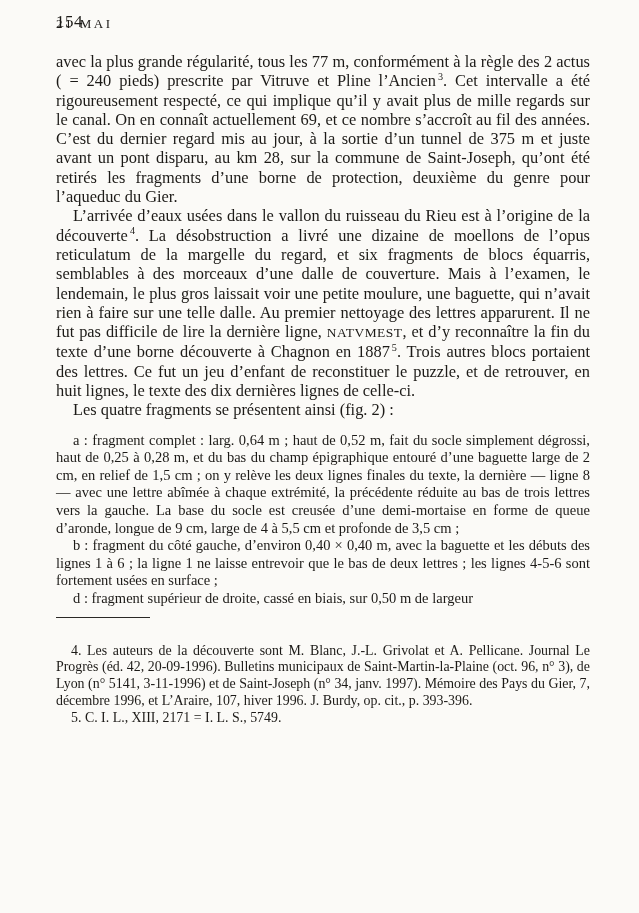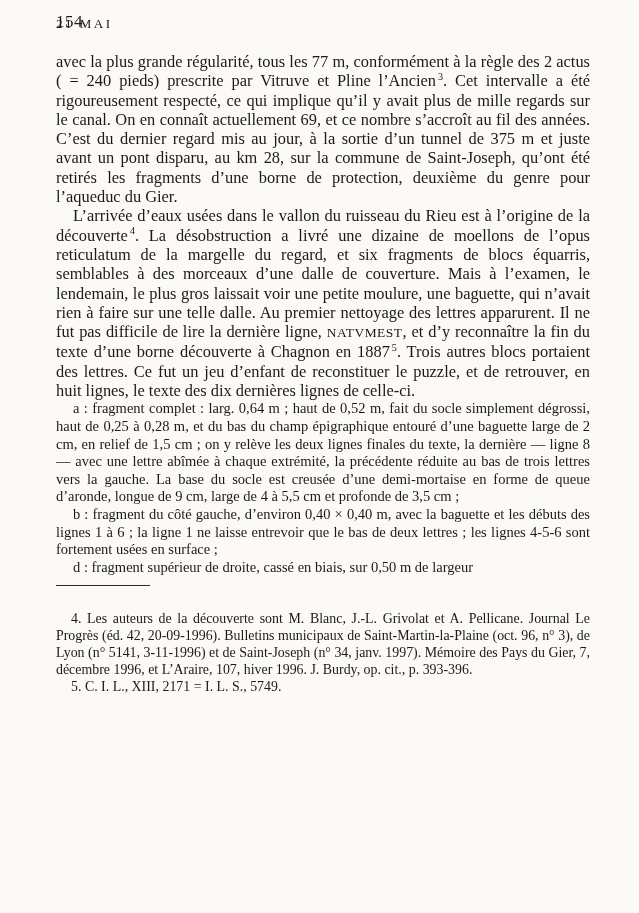--- a/index.html
+++ b/index.html
@@ -45,21 +45,21 @@
   .body-text p {
     margin: 0;
     font-size: 16.4px;
     line-height: 19.3px;
   }
   .body-text p.indent { text-indent: 17px; }
   .body-text p.small {
     font-size: 14.5px;
     line-height: 17.6px;
   }
-  .body-text p.normal + p.small { }
+  .body-text p.normal + p.small { margin-top: 12px; }
   .fn-divider {
     margin-top: 9px;
     width: 94px;
     height: 0;
     border-top: 1.6px solid #2b2926;
   }
   .footnotes {
     margin-top: 25px;
     text-align: justify;
   }
@@ -82,20 +82,21 @@
 <body>
 
 <div class="page">
   <div class="running-head">
     <span class="page-num">154</span>
     <span class="head-title">21 MAI</span>
   </div>
   <div class="body-text">
       <p class="normal"><span>avec la plus grande régularité, tous les 77 m, conformément à la </span><span class="i">règle des 2 actus</span><span> ( = 240 pieds) prescrite par Vitruve et Pline l’Ancien</span><sup class="sup">3</sup><span>. Cet intervalle a été rigoureusement respecté, ce qui implique qu’il y avait plus de mille regards sur le canal. On en connaît actuellement 69, et ce nombre s’accroît au fil des années. C’est du dernier regard mis au jour, à la sortie d’un tunnel de 375 m et juste avant un pont disparu, au km 28, sur la commune de Saint-Joseph, qu’ont été retirés les fragments d’une borne de protection, deuxième du genre pour l’aqueduc du Gier.</span></p>
       <p class="normal indent"><span>L’arrivée d’eaux usées dans le vallon du ruisseau du Rieu est à l’origine de la découverte</span><sup class="sup">4</sup><span>. La désobstruction a livré une dizaine de moellons de l’</span><span class="i">opus reticulatum</span><span> de la margelle du regard, et six fragments de blocs équarris, semblables à des morceaux d’une dalle de couverture. Mais à l’examen, le lendemain, le plus gros laissait voir une petite moulure, une baguette, qui n’avait rien à faire sur une telle dalle. Au premier nettoyage des lettres apparurent. Il ne fut pas difficile de lire la dernière ligne, </span><span class="sc">NATVMEST</span><span>, et d’y reconnaître la fin du texte d’une borne découverte à Chagnon en 1887</span><sup class="sup">5</sup><span>. Trois autres blocs portaient des lettres. Ce fut un jeu d’enfant de reconstituer le puzzle, et de retrouver, en huit lignes, le texte des dix dernières lignes de celle-ci.</span></p>
+      <p class="normal indent"><span>Les quatre fragments se présentent ainsi (fig. 2) :</span></p>
       <p class="small indent"><span>a : fragment complet : larg. 0,64 m ; haut de 0,52 m, fait du socle simplement dégrossi, haut de 0,25 à 0,28 m, et du bas du champ épigraphique entouré d’une baguette large de 2 cm, en relief de 1,5 cm ; on y relève les deux lignes finales du texte, la dernière — ligne 8 — avec une lettre abîmée à chaque extrémité, la précédente réduite au bas de trois lettres vers la gauche. La base du socle est creusée d’une demi-mortaise en forme de queue d’aronde, longue de 9 cm, large de 4 à 5,5 cm et profonde de 3,5 cm ;</span></p>
       <p class="small indent"><span>b : fragment du côté gauche, d’environ 0,40 × 0,40 m, avec la baguette et les débuts des lignes 1 à 6 ; la ligne 1 ne laisse entrevoir que le bas de deux lettres ; les lignes 4-5-6 sont fortement usées en surface ;</span></p>
       <p class="small indent"><span>d : fragment supérieur de droite, cassé en biais, sur 0,50 m de largeur</span></p>
     </div>
   <div class="fn-divider"></div>
   <div class="footnotes">
       <p class="footnote"><span>4. Les auteurs de la découverte sont M. Blanc, J.-L. Grivolat et A. Pellicane. Journal </span><span class="i">Le Progrès</span><span> (éd. 42, 20-09-1996). Bulletins municipaux de Saint-Martin-la-Plaine (oct. 96, n° 3), de Lyon (n° 5141, 3-11-1996) et de Saint-Joseph (n° 34, janv. 1997). </span><span class="i">Mémoire des Pays du Gier</span><span>, 7, décembre 1996, et </span><span class="i">L’Araire</span><span>, 107, hiver 1996. J. Burdy, </span><span class="i">op. cit.</span><span>, p. 393-396.</span></p>
       <p class="footnote"><span>5. </span><span class="i">C. I. L.</span><span>, XIII, 2171 = </span><span class="i">I. L. S.</span><span>, 5749.</span></p>
     </div>
 </div>

